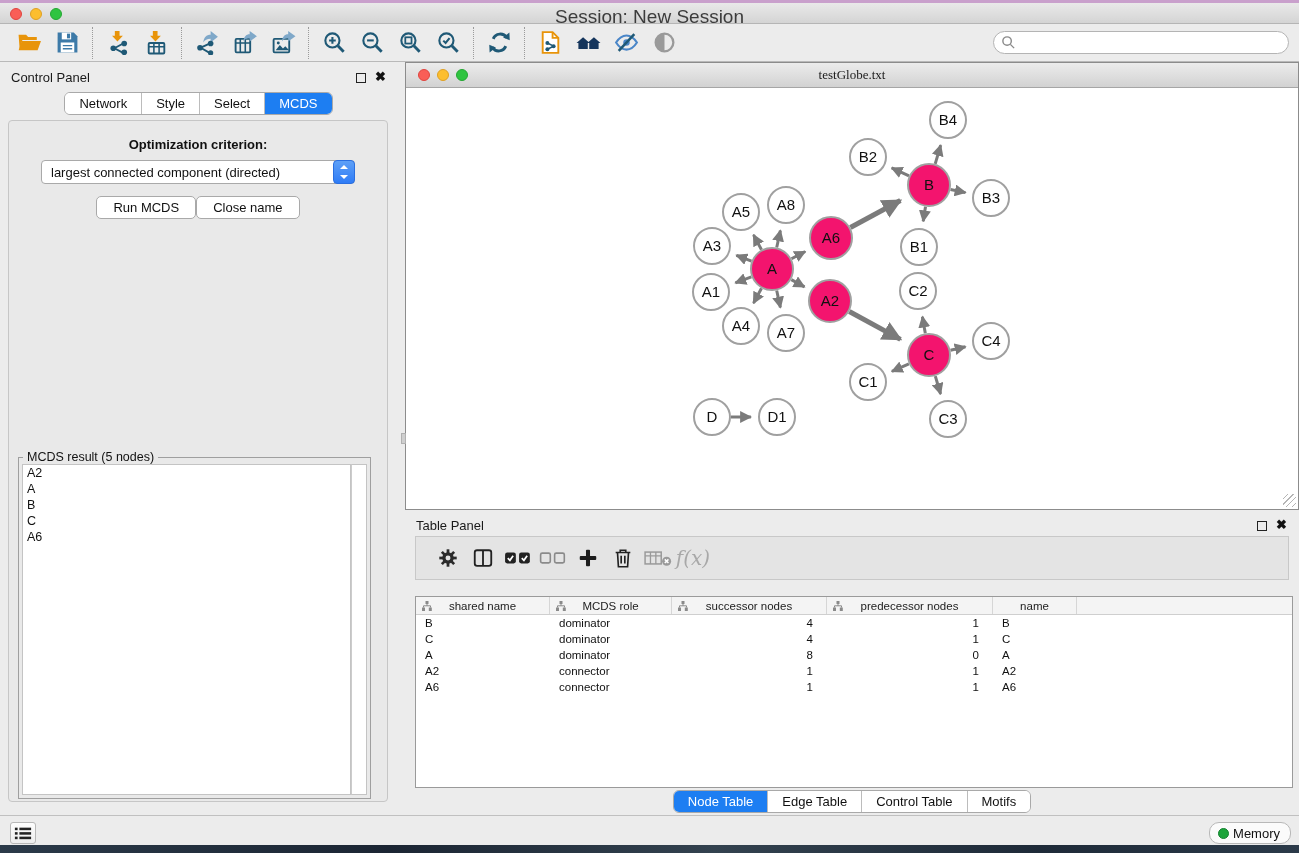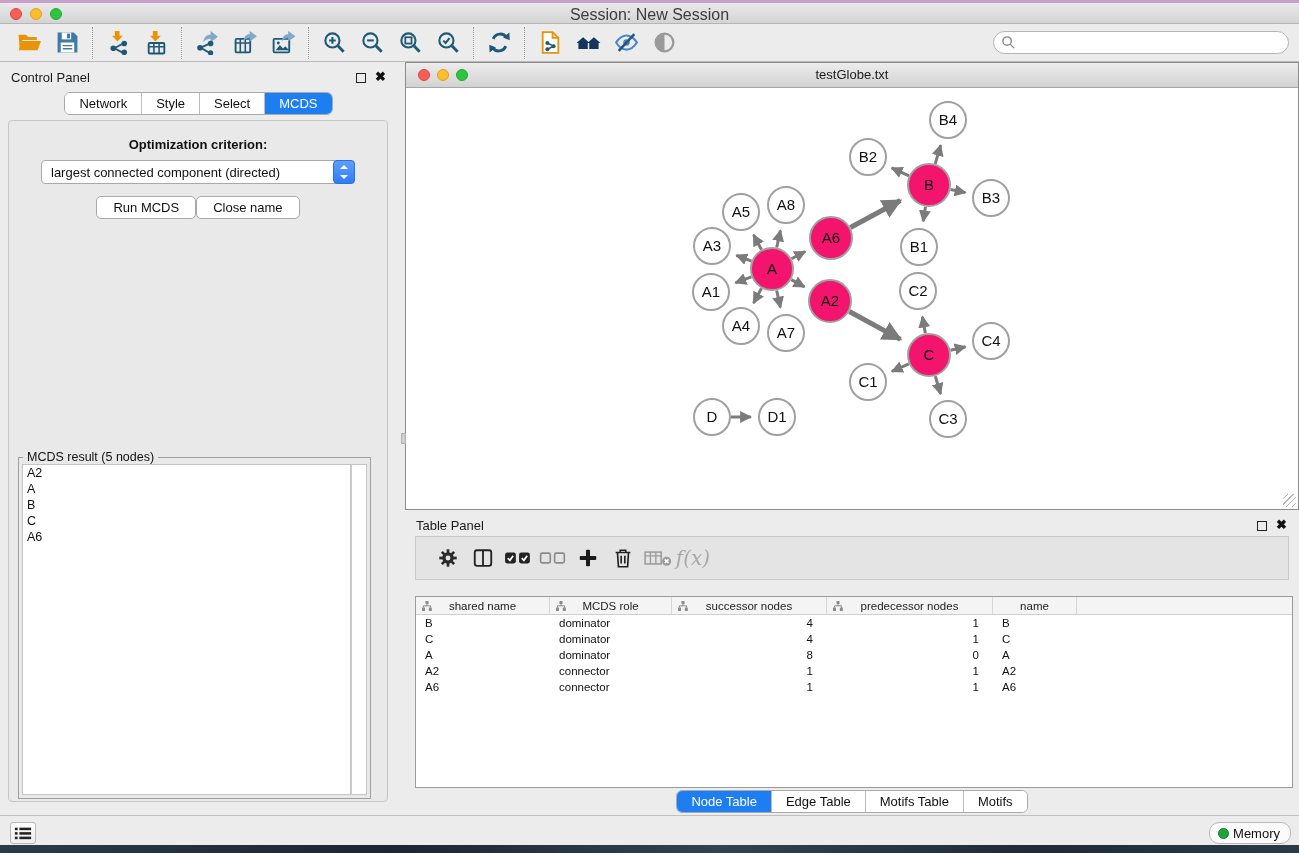--- a/index.html
+++ b/index.html
@@ -4,21 +4,21 @@
 <style>
   * { margin:0; padding:0; box-sizing:border-box; }
   body { font-family:"Liberation Sans", sans-serif; background:#ececec; }
   .screen { position:relative; width:1299px; height:853px; background:#ececec; overflow:hidden; }
 
   
   .purple-strip { position:absolute; left:0; top:0; width:100%; height:3px; background:#c9a0cc; }
   .titlebar { position:absolute; left:0; top:3px; width:100%; height:21px;
     background:linear-gradient(#e9e9e9,#d4d4d4); border-bottom:1px solid #b5b5b5; }
   .titlebar .title { position:absolute; left:0; right:0; top:3px; text-align:center;
-    font-size:16px; color:#3c3c3c; }
+    font-size:19px; color:#3c3c3c; }
   .lights { position:absolute; left:10px; top:5px; display:flex; gap:8px; }
   .light { width:12px; height:12px; border-radius:50%; }
   .light.red { background:#f95e57; border:1px solid #e0443e; }
   .light.yellow { background:#fcbe2e; border:1px solid #dfa023; }
   .light.green { background:#2fc440; border:1px solid #24a732; }
 
   
   .toolbar { position:absolute; left:0; top:24px; width:100%; height:38px; background:#ececec;
     border-bottom:1px solid #b9b9b9; display:flex; align-items:center; padding-left:10px; }
   .tb-btn { width:38px; height:32px; display:flex; align-items:center; justify-content:center; cursor:default; }
@@ -60,21 +60,21 @@
   .group-box { position:absolute; left:9px; right:16px; top:336px; bottom:2px; border:1px solid #9f9f9f; }
   .group-title { position:absolute; top:-8px; left:4px; background:#e9e9e9; padding:0 4px; font-size:12.5px; color:#111; }
   .result-list { position:absolute; left:3px; right:19px; top:6px; bottom:3px; background:#fff; border:1px solid #c4c4c4; overflow:hidden; }
   .result-item { font-size:12.5px; color:#111; line-height:16px; padding-left:4px; }
   .result-scroll { position:absolute; right:3px; top:6px; bottom:3px; width:16px; background:#fff; border:1px solid #c4c4c4; border-left:1px solid #cccccc; }
 
   
   .net-window { position:absolute; left:405px; top:62px; width:894px; height:448px;
     border:1px solid #8c8c8c; background:#fff; }
   .net-titlebar { position:relative; height:25px; background:linear-gradient(#ececec,#d2d2d2); border-bottom:1px solid #a6a6a6; }
-  .net-titlebar .title { position:absolute; left:0; right:0; top:4px; text-align:center; font-size:13px; color:#1b1b1b; }
+  .net-titlebar .title { position:absolute; left:0; right:0; top:4px; text-align:center; font-size:13px; color:#1b1b1b;font-family:Liberation Serif, serif; }
   .net-lights { position:absolute; left:12px; top:6px; display:flex; gap:7px; }
   .net-canvas { position:absolute; left:0; right:0; top:25px; bottom:0; background:#fff; overflow:hidden; }
   .resize-grip { position:absolute; right:2px; bottom:2px; width:13px; height:13px;
     background:repeating-linear-gradient(135deg, transparent 0 3px, #b5b5b5 3px 4px); }
   .split-handle-v { position:absolute; left:401px; top:433px; width:5px; height:11px; background:#cfcfcf; border:1px solid #b0b0b0; }
   .split-handle-h { position:absolute; left:843px; top:510px; width:12px; height:5px; background:#cfcfcf; border:1px solid #b0b0b0; }
 
   
   .table-panel { position:absolute; left:405px; top:510px; width:894px; height:305px; background:#ececec; }
   .tp-float { right:32px; } .tp-close { right:12px; }
@@ -530,21 +530,21 @@
             <div class="nt-cell c3 ar">1</div>
             <div class="nt-cell c4 al">A6</div>
           </div>
         </div>
     </div>
 
     <div class="tp-tabs">
       <div class="seg-tabs">
         <div class="seg-tab active">Node Table</div>
         <div class="seg-tab">Edge Table</div>
-        <div class="seg-tab">Motifs Table</div>
+        <div class="seg-tab">Control Table</div>
         <div class="seg-tab">Motifs</div>
       </div>
     </div>
   </div>
 
   <div class="statusbar">
     <div class="list-btn">
       <svg width="18" height="15" viewBox="0 0 20 16" fill="#222">
           <rect x="1" y="1.5" width="3" height="2.8"></rect>
           <rect x="6" y="1.5" width="13" height="2.8"></rect>

